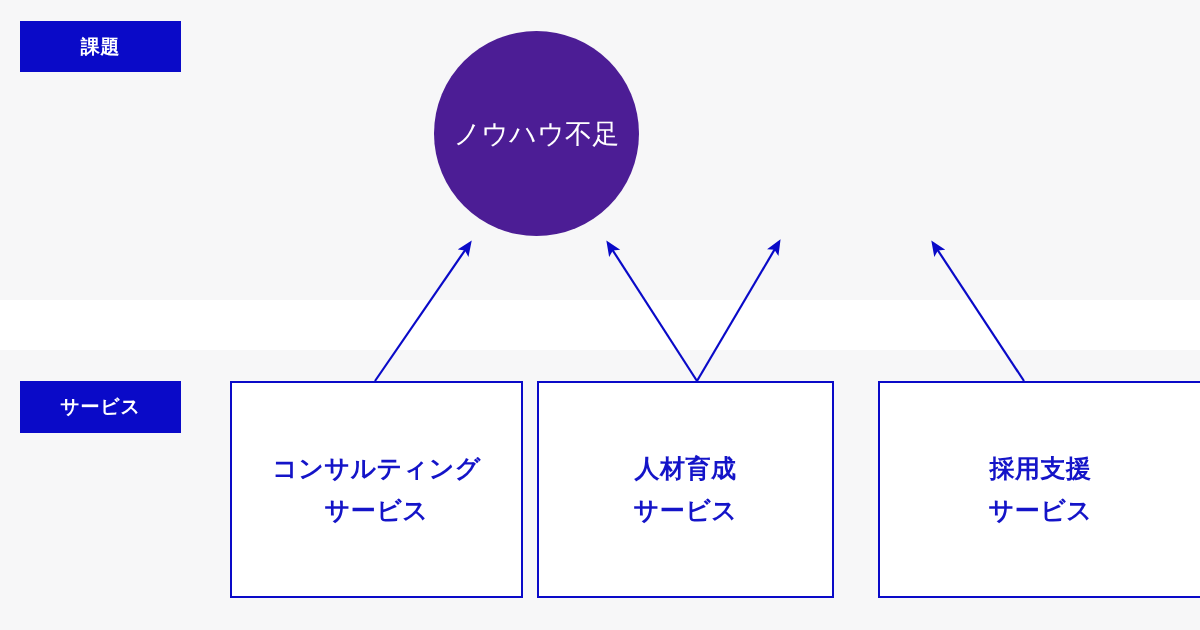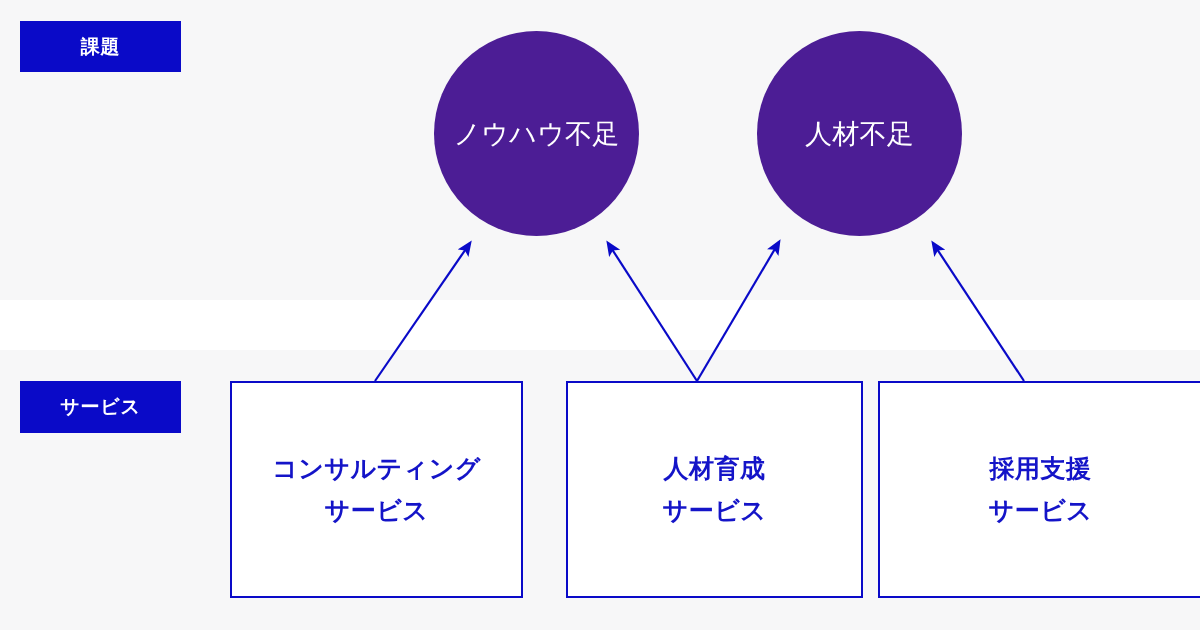--- a/index.html
+++ b/index.html
@@ -102,21 +102,21 @@
     align-items: center;
     justify-content: center;
     color: #1414c8;
     font-weight: bold;
     font-size: 25px;
     line-height: 1.65;
     text-align: center;
     letter-spacing: 0.02em;
   }
   .svc-box-1 { left: 230px; width: 293px; }
-  .svc-box-2 { left: 566px; width: 297px; }
+  .svc-box-2 { left: 537px; width: 297px; }
   .svc-box-3 { left: 878px; width: 325px; }
 
   .svc-line { display: block; }
 </style>
 </head>
 <body>
 
 <div id="stage">
 
   <div class="band-white"></div>
@@ -140,23 +140,20 @@
   </div>
 
   <div class="chip chip-service">
     <span>サービス</span>
   </div>
 
   <div class="circle circle-1">
     <span>ノウハウ不足</span>
   </div>
 
-  <div class="circle circle-2">
-    <span>人材不足</span>
-  </div>
 
   <div class="svc-box svc-box-1">
     <span class="svc-line">コンサルティング</span>
     <span class="svc-line">サービス</span>
   </div>
 
   <div class="svc-box svc-box-2">
     <span class="svc-line">人材育成</span>
     <span class="svc-line">サービス</span>
   </div>

